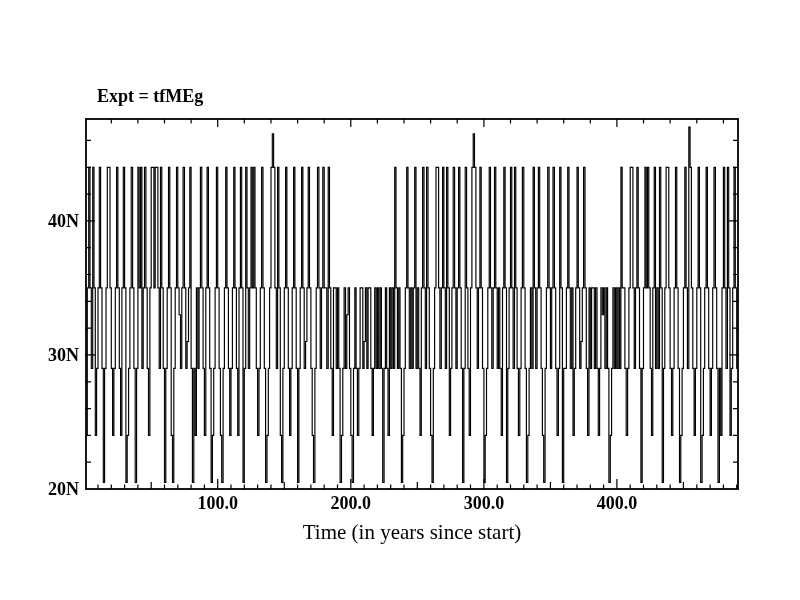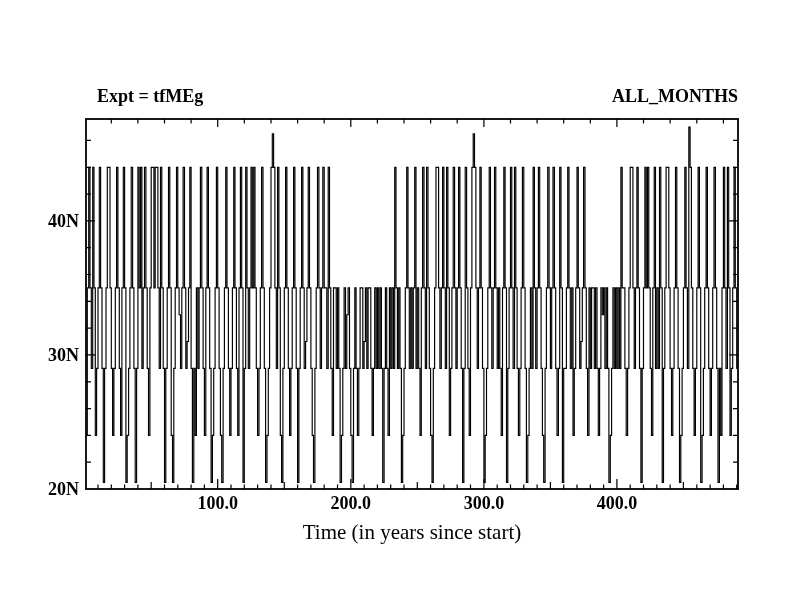--- a/index.html
+++ b/index.html
@@ -16,21 +16,20 @@
   .tick-label{font-family:"Liberation Serif","DejaVu Serif",serif;font-size:18px;font-weight:700;}
   .axis-title{font-family:"Liberation Serif","DejaVu Serif",serif;font-size:21px;font-weight:400;}
 </style>
 </head>
 <body>
 
 <div id="canvas">
 
 
   <div class="sub sub-left">Expt = tfMEg</div>
-  <div class="sub sub-right">ALL_MONTHS</div>
 
   <svg id="plot-svg" width="800" height="600" viewBox="0 0 800 600">
     <text class="axis-title" x="412" y="539" text-anchor="middle">Time (in years since start)</text>
   <rect x="86" y="119" width="652" height="370" fill="none" stroke="#000000" stroke-width="1.8"></rect>
       <path d="M98 489V484.5M111.3 489V484.5M124.6 489V484.5M137.9 489V484.5M151.2 489V482M164.5 489V484.5M177.8 489V484.5M191.1 489V484.5M204.4 489V484.5M217.7 489V479M231 489V484.5M244.3 489V484.5M257.6 489V484.5M271 489V484.5M284.3 489V482M297.6 489V484.5M310.9 489V484.5M324.2 489V484.5M337.5 489V484.5M350.8 489V479M364.1 489V484.5M377.4 489V484.5M390.7 489V484.5M404 489V484.5M417.3 489V482M430.6 489V484.5M443.9 489V484.5M457.2 489V484.5M470.5 489V484.5M483.9 489V479M497.2 489V484.5M510.5 489V484.5M523.8 489V484.5M537.1 489V484.5M550.4 489V482M563.7 489V484.5M577 489V484.5M590.3 489V484.5M603.6 489V484.5M616.9 489V479M630.2 489V484.5M643.5 489V484.5M656.8 489V484.5M670.1 489V484.5M683.4 489V482M696.8 489V484.5M710.1 489V484.5M723.4 489V484.5M736.7 489V484.5M111.3 119V123.5M137.9 119V123.5M164.5 119V123.5M191.1 119V123.5M217.7 119V127M244.3 119V123.5M271 119V123.5M297.6 119V123.5M324.2 119V123.5M350.8 119V127M377.4 119V123.5M404 119V123.5M430.6 119V123.5M457.2 119V123.5M483.9 119V127M510.5 119V123.5M537.1 119V123.5M563.7 119V123.5M590.3 119V123.5M616.9 119V127M643.5 119V123.5M670.1 119V123.5M696.8 119V123.5M723.4 119V123.5M86 462.2H91M738 462.2H733M86 435.4H91M738 435.4H733M86 408.6H91M738 408.6H733M86 381.8H91M738 381.8H733M86 354.9H95M738 354.9H729M86 328.1H91M738 328.1H733M86 301.3H91M738 301.3H733M86 274.5H91M738 274.5H733M86 247.7H91M738 247.7H733M86 220.9H95M738 220.9H729M86 194.1H91M738 194.1H733M86 167.3H91M738 167.3H733M86 140.4H91M738 140.4H733" stroke="#000000" stroke-width="1.2" fill="none"></path>
       <text x="217.7" y="509" text-anchor="middle" class="tick-label">100.0</text>
       <text x="350.8" y="509" text-anchor="middle" class="tick-label">200.0</text>
       <text x="483.9" y="509" text-anchor="middle" class="tick-label">300.0</text>
       <text x="616.9" y="509" text-anchor="middle" class="tick-label">400.0</text>
       <text x="79" y="495" text-anchor="end" class="tick-label">20N</text>

